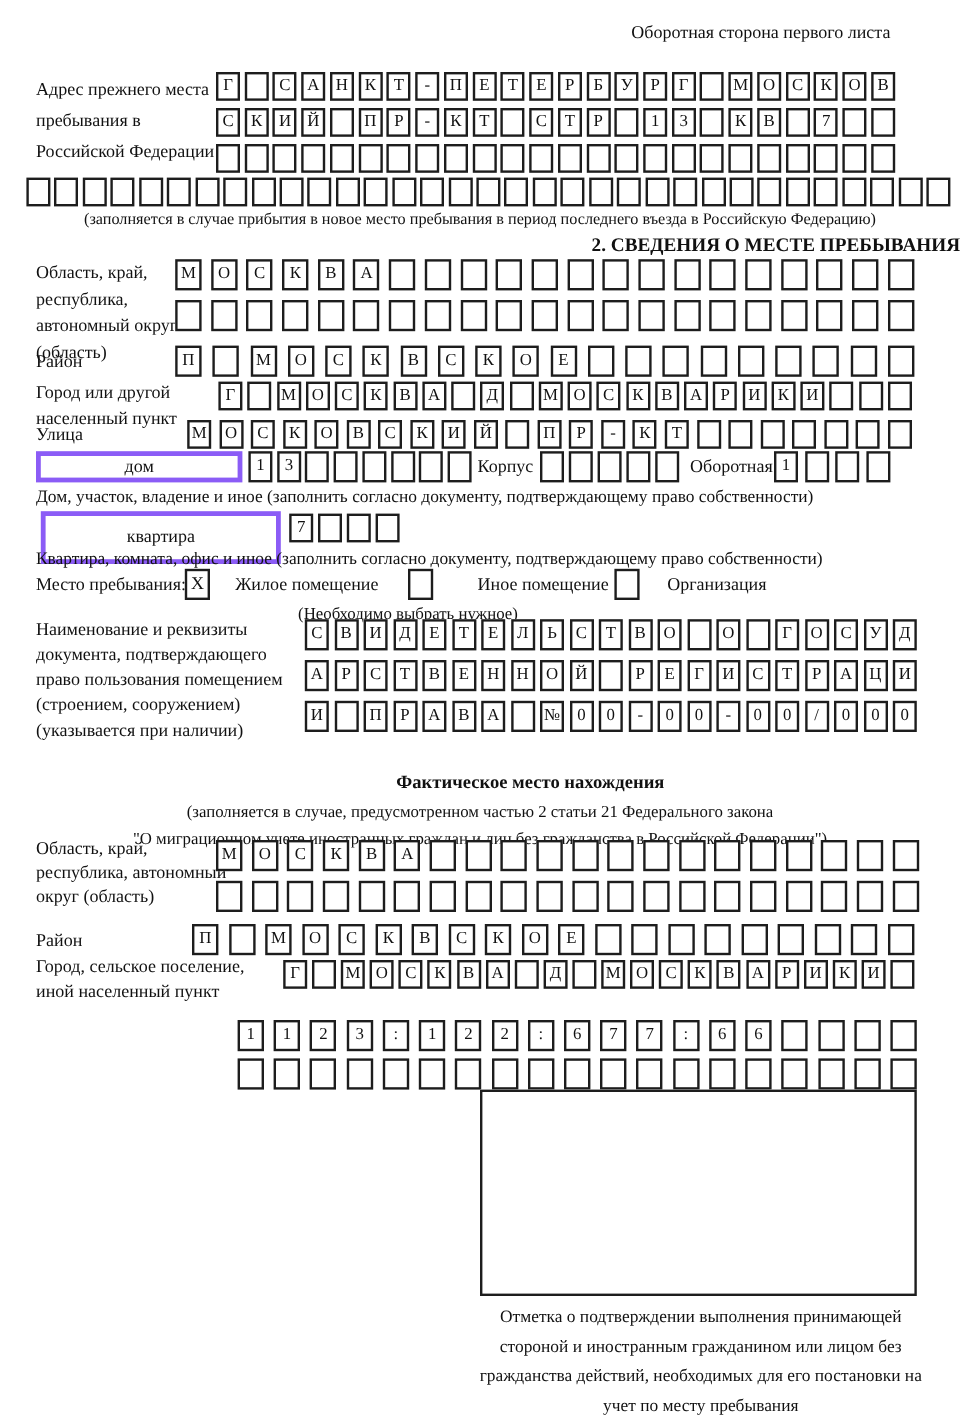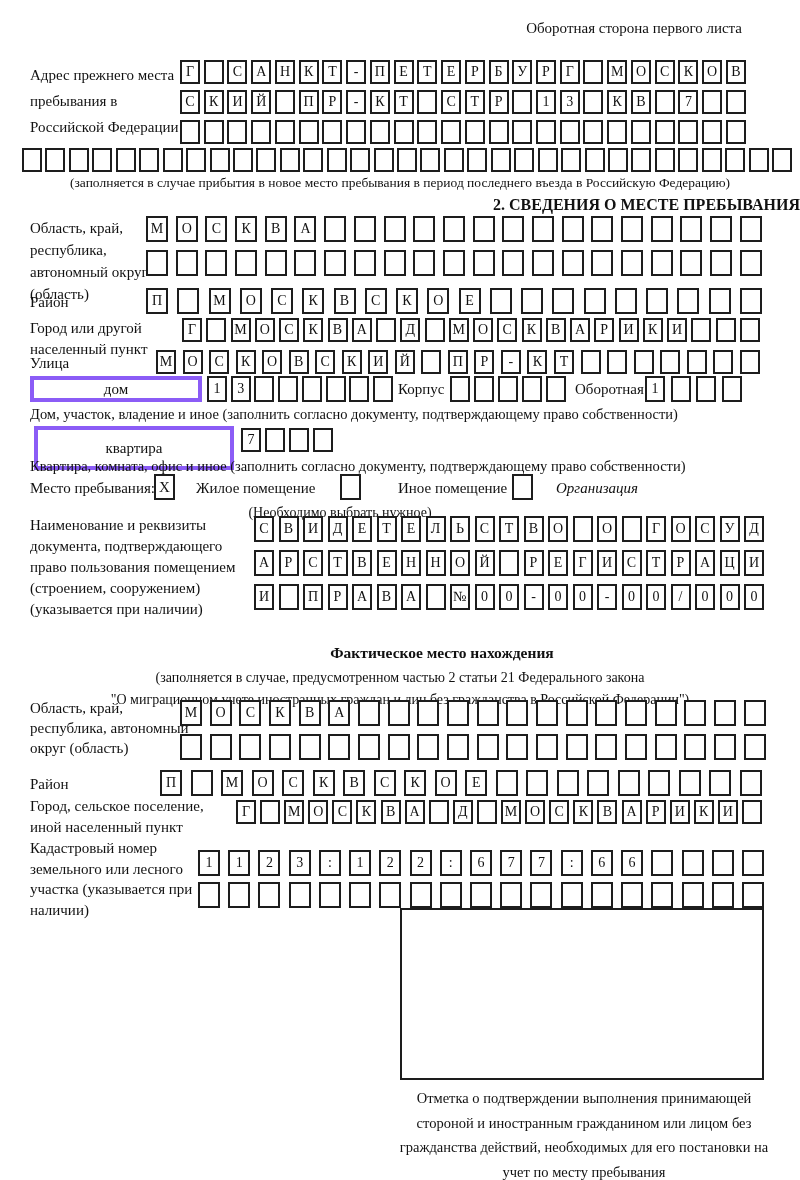--- a/index.html
+++ b/index.html
@@ -310,21 +310,21 @@
       <span class="cell"></span>
     </div>
   <div class="note" style="left:30px;top:458px;">Квартира, комната, офис и иное (заполнить согласно документу, подтверждающему право собственности)</div>
 
   <div class="lbl" style="left:30px;top:478px;">Место пребывания:</div>
   <div class="chk" style="left:154px;top:474px;">X</div>
   <div class="lbl" style="left:196px;top:478px;">Жилое помещение</div>
   <div class="chk" style="left:340px;top:474px;"></div>
   <div class="lbl" style="left:374px;top:478px;margin-left:24px;">Иное помещение</div>
   <div class="chk" style="left:512px;top:474px;"></div>
-  <div class="lbl" style="left:556px;top:478px;font-style:italic;">Организация</div>
+  <div class="lbl" style="left:556px;top:478px;">Организация</div>
   <div class="lbl" style="left:30px;top:515px;width:220px;line-height:21px;">Наименование и реквизиты документа, подтверждающего право пользования помещением (строением, сооружением) (указывается при наличии)</div>
 
   <div class="lbl" style="left:235px;top:502px;width:210px;text-align:center;font-size:14px;">(Необходимо выбрать нужное)</div>
   <div class="cellrow md" style="left:254px;top:516px;width:510px;">
       <span class="cell">С</span>
       <span class="cell">В</span>
       <span class="cell">И</span>
       <span class="cell">Д</span>
       <span class="cell">Е</span>
       <span class="cell">Т</span>
@@ -484,21 +484,20 @@
       <span class="cell">К</span>
       <span class="cell">В</span>
       <span class="cell">А</span>
       <span class="cell">Р</span>
       <span class="cell">И</span>
       <span class="cell">К</span>
       <span class="cell">И</span>
       <span class="cell"></span>
     </div>
 
-  <div class="lbl" style="left:30px;top:838px;width:185px;line-height:20.5px;">Кадастровый номер земельного или лесного участка (указывается при наличии)</div>
   <div class="cellrow lg" style="left:198px;top:850px;width:566px;">
       <span class="cell">1</span>
       <span class="cell">1</span>
       <span class="cell">2</span>
       <span class="cell">3</span>
       <span class="cell">:</span>
       <span class="cell">1</span>
       <span class="cell">2</span>
       <span class="cell">2</span>
       <span class="cell">:</span>

